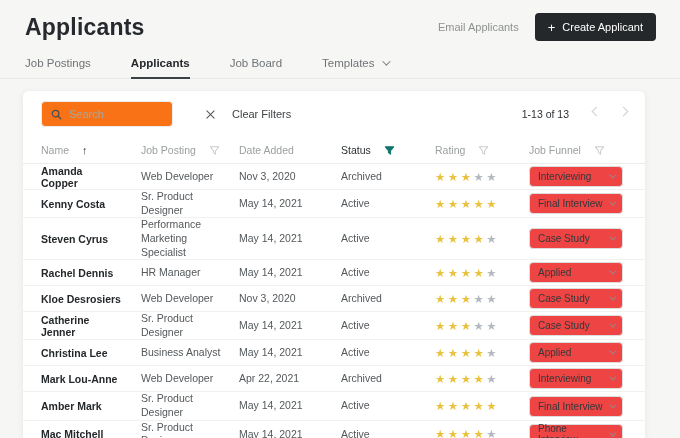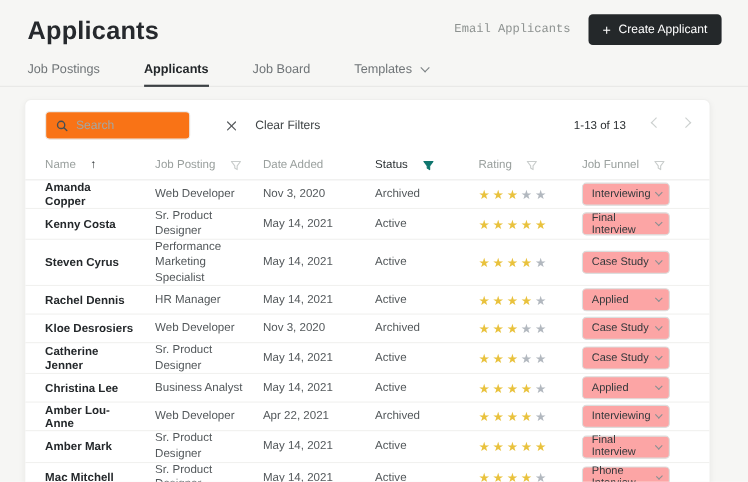--- a/index.html
+++ b/index.html
@@ -10,21 +10,21 @@
     color: #24282b;
   }
 
   
   .page-header {
     display: flex; align-items: center; justify-content: space-between;
     padding: 13px 24px 0 25px;
   }
   .page-title { font-size: 23px; font-weight: 600; color: #26292d; letter-spacing: .2px; }
   .header-actions { display: flex; align-items: center; gap: 16px; }
-  .email-link { font-size: 11px; color: #8d9290; cursor: pointer; font-family: Liberation Mono, monospace; }
+  .email-link { font-size: 11px; color: #8d9290; cursor: pointer; }
   .create-btn {
     display: flex; align-items: center; gap: 7px;
     background: #24282a; color: #fff; border: none; border-radius: 4px;
     font-family: "Liberation Sans", sans-serif;
     font-size: 11px; padding: 8px 13px; cursor: pointer;
   }
   .create-btn .plus { font-size: 13px; line-height: 9px; font-weight: 400; }
 
   
   .tabs {
@@ -90,22 +90,22 @@
   .row {
     min-height: 26px; border-bottom: 1px solid #f1f1ef; font-size: 10.5px;
   }
   .cell-name { font-weight: 700; color: #24282b; padding-right: 20px; }
   .cell-job, .cell-date, .cell-status { color: #53585b; padding-right: 10px; line-height: 1.3; }
   .cell-stars { letter-spacing: 2.5px; font-size: 11.5px; white-space: nowrap; }
   .star.on { color: #e9c23d; }
   .star.off { color: #b2b8bf; }
   .dropdown {
     display: flex; align-items: center; justify-content: space-between;
-    width: 80px; height: 21px; padding: 0 8px; margin: 2px 0;
-    background: #fca5a5; border: 1px solid #dcdedd; border-radius: 4px;
+    width: 94px; height: 21px; padding: 0 8px; margin: 2px 0;
+    background: #ef4444; border: 1px solid #dcdedd; border-radius: 4px;
     font-size: 10px; color: #33383b; cursor: pointer;
   }
   .dropdown .chev { width: 5px; height: 5px; border-color: #8a8f92; }
 
   
   .search-icon-svg { width: 11px; height: 11px; flex: none; }
   .search-icon-svg circle { fill: none; stroke: #4a4f52; stroke-width: 1.4; }
   .search-icon-svg line { stroke: #4a4f52; stroke-width: 1.4; stroke-linecap: round; }
   .x-icon-svg { width: 9px; height: 9px; }
   .x-icon-svg line { stroke: #55595c; stroke-width: 1.2; stroke-linecap: round; }
@@ -285,21 +285,21 @@
     <div class="cell-status">Active</div>
     <div class="cell-stars">
       <span class="star on">★</span><span class="star on">★</span><span class="star on">★</span><span class="star on">★</span><span class="star off">★</span>
     </div>
     <div class="dropdown">
       <span>Applied</span>
       <span class="chev"></span>
     </div>
   </div>
       <div class="grid-cols row">
-    <div class="cell-name">Amber Lou-Anne</div>
+    <div class="cell-name">Mark Lou-Anne</div>
     <div class="cell-job">Web Developer</div>
     <div class="cell-date">Apr 22, 2021</div>
     <div class="cell-status">Archived</div>
     <div class="cell-stars">
       <span class="star on">★</span><span class="star on">★</span><span class="star on">★</span><span class="star on">★</span><span class="star off">★</span>
     </div>
     <div class="dropdown">
       <span>Interviewing</span>
       <span class="chev"></span>
     </div>

